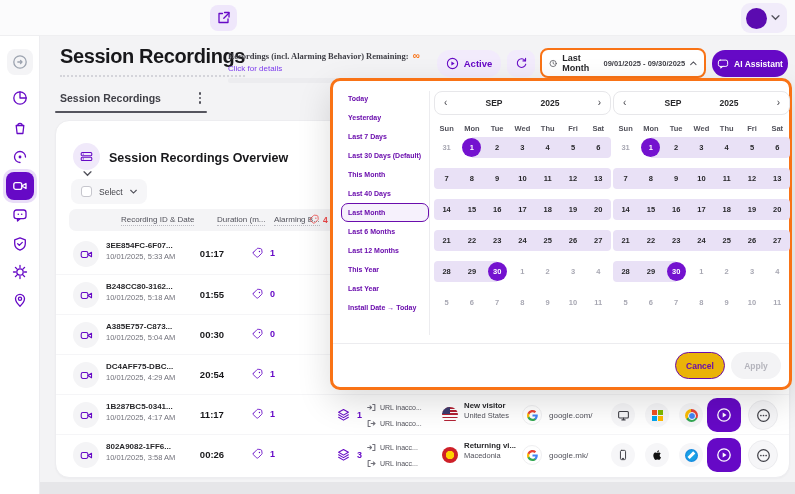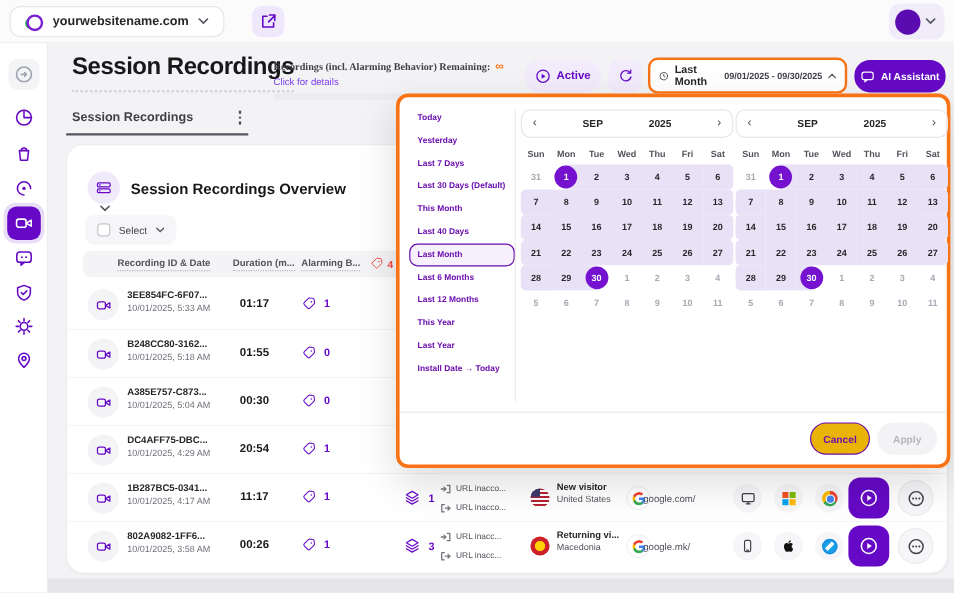--- a/index.html
+++ b/index.html
@@ -52,21 +52,21 @@
   
   .card { position:absolute; left:55px; top:120px; width:735px; height:358px; background:#fff; border:1px solid #ededf0; border-radius:14px; box-shadow:0 1px 2px rgba(0,0,0,.03); }
   .ov-icon { position:absolute; left:17px; top:22px; width:27px; height:27px; border-radius:50%; background:#f0e9fa; color:#6609c6; display:flex; align-items:center; justify-content:center; }
   .ov-chev { position:absolute; left:27px; top:50px; }
   .ov-title { position:absolute; left:53px; top:30px; font-size:12.5px; font-weight:700; color:#18181b; }
   .select-chip { position:absolute; left:15px; top:58px; height:25px; display:flex; align-items:center; gap:7px; padding:0 10px; background:#f6f6f8; border-radius:8px; cursor:pointer; }
   .cbx { width:11px; height:11px; background:#fff; border:1px solid #c6c6cd; border-radius:3px; }
   .select-label { font-size:8.5px; font-weight:400; color:#3f3f46; }
 
   .thead { position:absolute; left:13px; right:13px; top:88px; height:22px; background:#f4f4f6; border-radius:7px; }
-  .th { position:absolute; top:6px; font-size:8px; font-weight:700; color:#52525b; border-bottom:1px dotted #b9b9c0; padding-bottom:1px; }
+  .th { position:absolute; top:6px; font-size:8px; font-weight:400; color:#52525b; border-bottom:1px dotted #b9b9c0; padding-bottom:1px;margin-left:23px; }
   .th-alarm-badge { position:absolute; left:240px; top:5px; display:flex; align-items:center; gap:3px; color:#ef4444; font-size:8.5px; font-weight:700; }
 
   .rows { position:absolute; left:0; right:0; top:113px; }
   .trow { position:relative; height:40px; border-top:1px solid #f5f5f7; }
   .trow:first-child { border-top:none; }
   .cam { position:absolute; left:17px; top:7px; width:26px; height:26px; border-radius:50%; background:#f4f4f6; color:#6609c6; display:flex; align-items:center; justify-content:center; }
   .idw { position:absolute; left:50px; top:7px; }
   .rid { font-size:8px; font-weight:700; color:#27272a; }
   .rdate { font-size:7.5px; color:#71717a; margin-top:2px; }
   .rdur { position:absolute; left:128px; top:14px; width:56px; text-align:center; font-size:9.5px; font-weight:700; color:#18181b; }
@@ -76,21 +76,21 @@
   .uline { display:flex; align-items:center; gap:4px; height:16px; font-size:7px; color:#52525b; }
   .rflag { position:absolute; left:386px; top:12px; }
   .flag { display:block; width:16px; height:16px; border-radius:50%; position:relative; overflow:hidden; }
   .flag-us { background:repeating-linear-gradient(#b22234 0 1.6px, #fff 1.6px 3.2px); }
   .flag-us::after { content:""; position:absolute; left:0; top:0; width:8px; height:7px; background:#3c3b6e; }
   .flag-mk { background:radial-gradient(circle at 50% 50%, #ffd200 0 4px, #ce2028 4.5px); }
   .rvis { position:absolute; left:408px; top:6px; width:56px; }
   .vtype { font-size:7.8px; font-weight:700; color:#27272a; white-space:nowrap; }
   .vcountry { font-size:7.5px; color:#52525b; line-height:1.3; margin-top:1px; }
   .rg { position:absolute; left:466px; top:10px; width:20px; height:20px; border-radius:50%; background:#fff; border:1px solid #efeff1; display:flex; align-items:center; justify-content:center; }
-  .rsrc { position:absolute; left:480px; top:16px; font-size:8px; color:#52525b; }
+  .rsrc { position:absolute; left:493px; top:16px; font-size:8px; color:#52525b; }
   .tico { position:absolute; top:8px; width:24px; height:24px; border-radius:50%; background:#f6f6f8; display:flex; align-items:center; justify-content:center; color:#3f3f46; }
   .t1 { left:555px; } .t2 { left:589px; } .t3 { left:623px; }
   .glyph-windows { width:11px; height:11px; display:grid; grid-template-columns:1fr 1fr; gap:1px; }
   .glyph-windows i { display:block; }
   .glyph-windows i:nth-child(1){background:#f25022;} .glyph-windows i:nth-child(2){background:#7fba00;}
   .glyph-windows i:nth-child(3){background:#00a4ef;} .glyph-windows i:nth-child(4){background:#ffb900;}
   .glyph-chrome { width:13px; height:13px; border-radius:50%; background:conic-gradient(#ea4335 0 33%, #34a853 0 66%, #fbbc05 0 100%); position:relative; }
   .glyph-chrome::after { content:""; position:absolute; left:3.5px; top:3.5px; width:6px; height:6px; border-radius:50%; background:#4285f4; border:1.5px solid #fff; }
   .glyph-safari { width:13px; height:13px; border-radius:50%; background:radial-gradient(circle, #19a1e6 0 45%, #1268d3 100%); position:relative; }
   .glyph-safari::after { content:""; position:absolute; left:5.2px; top:2.5px; width:2.5px; height:8px; background:#fff; transform:rotate(45deg); }
@@ -104,48 +104,41 @@
   .preset.sel { border-color:#6a0dad; background:#f6f1fc; }
   .pdivider { position:absolute; left:96px; top:10px; bottom:52px; width:1px; background:#ececef; }
   .cal { position:absolute; top:10px; width:177px; }
   .cal1 { left:101px; } .cal2 { left:280px; }
   .cal-head { height:24px; border:1px solid #e7e7ea; border-radius:8px; display:flex; align-items:center; justify-content:space-between; padding:0 9px; }
   .cal-nav { font-size:10px; color:#3f3f46; cursor:pointer; line-height:1; font-weight:400; }
   .cal-month, .cal-year { font-size:8.5px; font-weight:700; color:#27272a; }
   .cal-days { display:flex; margin-top:9px; }
   .dname { width:25.28px; text-align:center; font-size:7.5px; font-weight:600; color:#52525b; }
   .cal-grid { margin-top:4px; }
-  .crow { display:flex; margin-bottom:0; }
+  .crow { display:flex; margin-bottom:10px; }
   .cell { position:relative; width:25.28px; height:21px; display:flex; align-items:center; justify-content:center; font-size:7.5px; font-weight:700; color:#27272a; cursor:pointer; }
   .cell.o { color:#a8a8b3; font-weight:600; }
   .cell.r { background:var(--range); }
   .crow .cell.r:first-child { border-radius:4px 0 0 4px; }
   .crow .cell.r:last-child { border-radius:0 4px 4px 0; }
   .cell.s { background:linear-gradient(90deg, transparent 50%, var(--range) 50%); }
   .cell.e { background:linear-gradient(90deg, var(--range) 50%, transparent 50%); }
   .cell i { font-style:normal; width:19px; height:19px; border-radius:50%; background:#7412cf; color:#fff; display:flex; align-items:center; justify-content:center; }
   .pfooter-line { position:absolute; left:0; right:0; bottom:43px; height:1px; background:#ececef; }
   .btn-cancel { position:absolute; right:64px; bottom:8px; width:50px; height:27px; border-radius:14px; border:1.5px solid #6a0dad; background:#eab308; color:#6a0dad; font-family:inherit; font-size:8.5px; font-weight:700; cursor:pointer; }
   .btn-apply { position:absolute; right:8px; bottom:8px; width:50px; height:27px; border-radius:14px; border:none; background:#f3f3f5; color:#b4b4bc; font-family:inherit; font-size:8.5px; font-weight:700; cursor:default; }
 
   .bottom-strip { position:absolute; left:40px; right:0; bottom:0; height:12px; background:#e6e6e9; }
 </style>
 </head>
 <body>
 
 <div class="screen">
 
   <div class="topbar">
-    <div class="site-select">
-      <span class="site-logo"></span>
-      <span class="site-name">yourwebsitename.com</span>
-      <svg class="chev" viewBox="0 0 10 7">
-          <path d="M1 1l4 4 4-4"></path>
-        </svg>
-    </div>
     <button class="ext-btn">
       <svg class="si" viewBox="0 0 16 16">
           <path d="M6.5 3.5H3v9h9V9"></path>
           <path d="M8.5 2.5H13v4.5"></path>
           <path d="M13 3L7.8 8.2"></path>
         </svg>
     </button>
     <div class="account">
       <span class="avatar"></span>
       <svg class="chev" viewBox="0 0 10 7">

